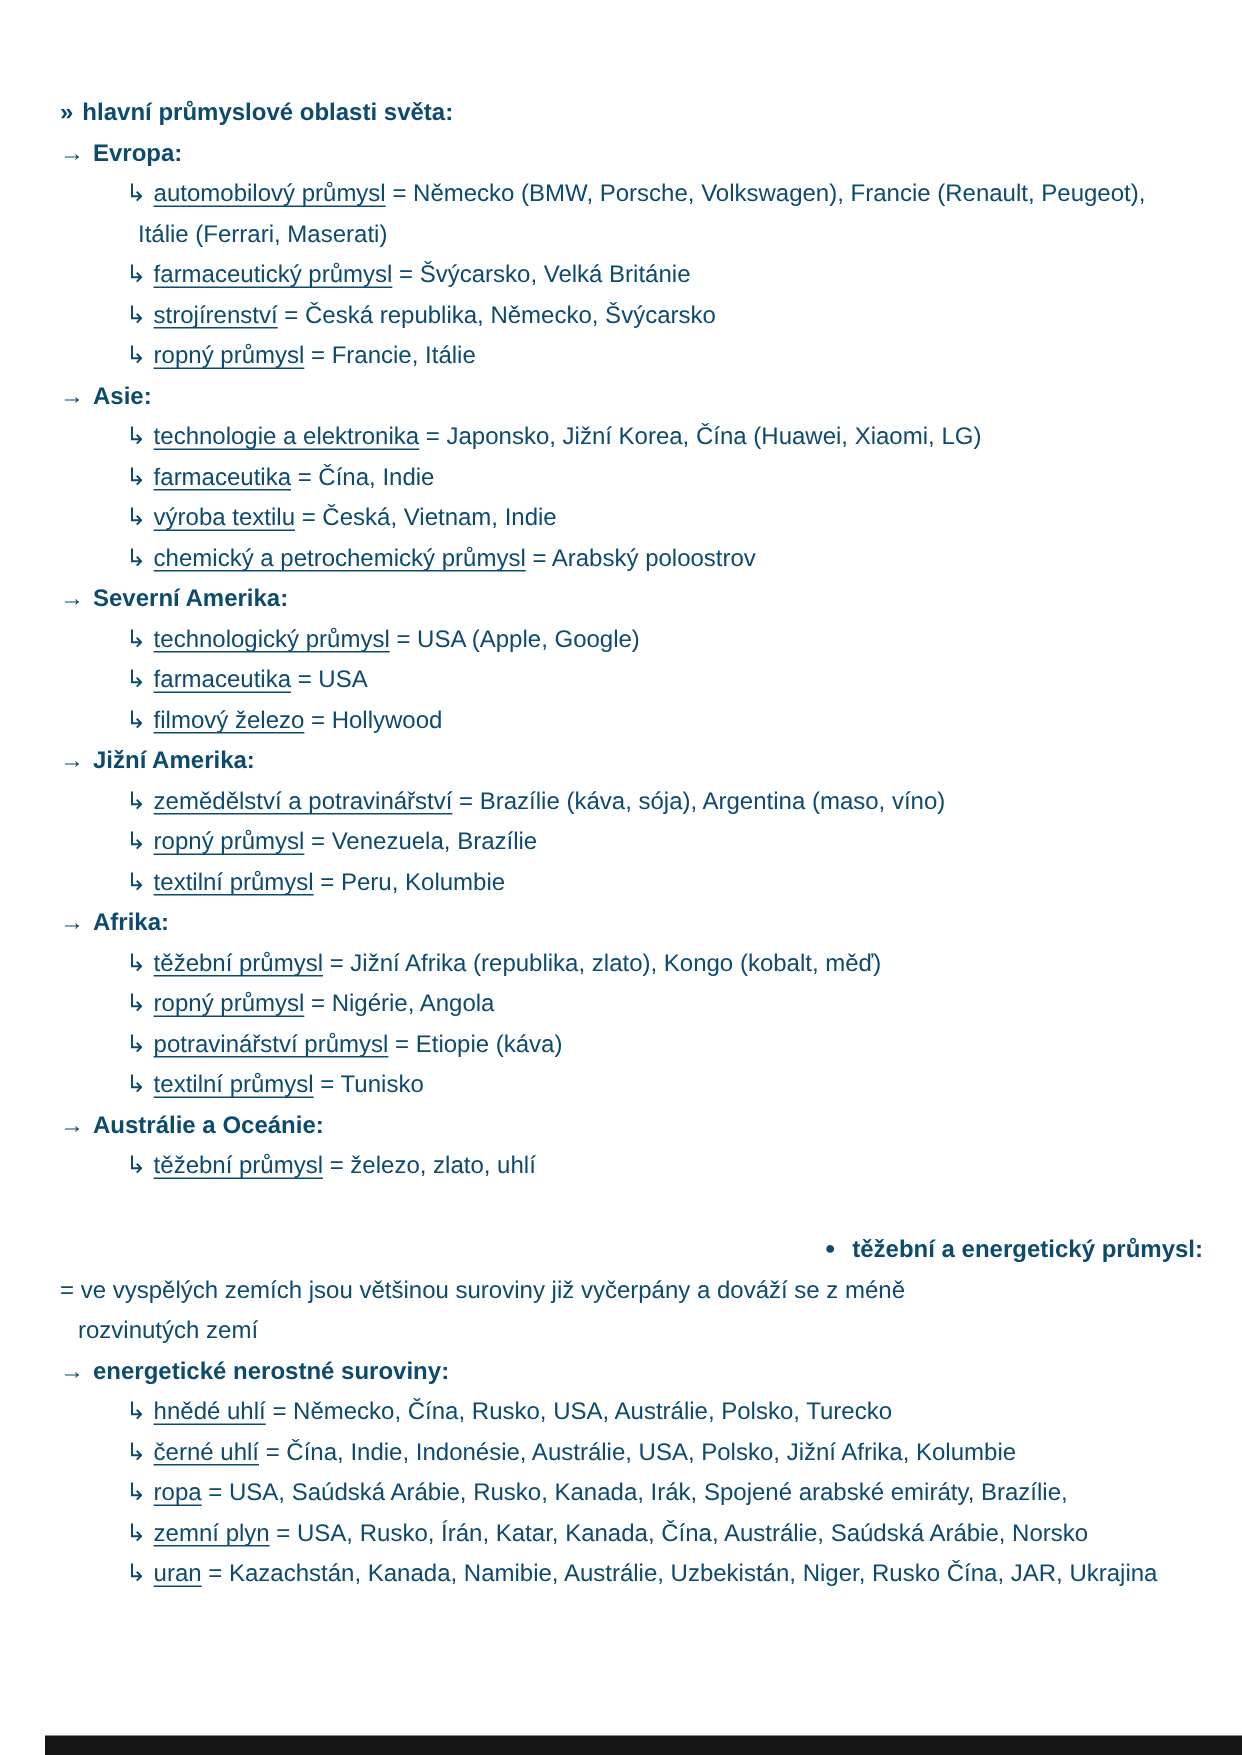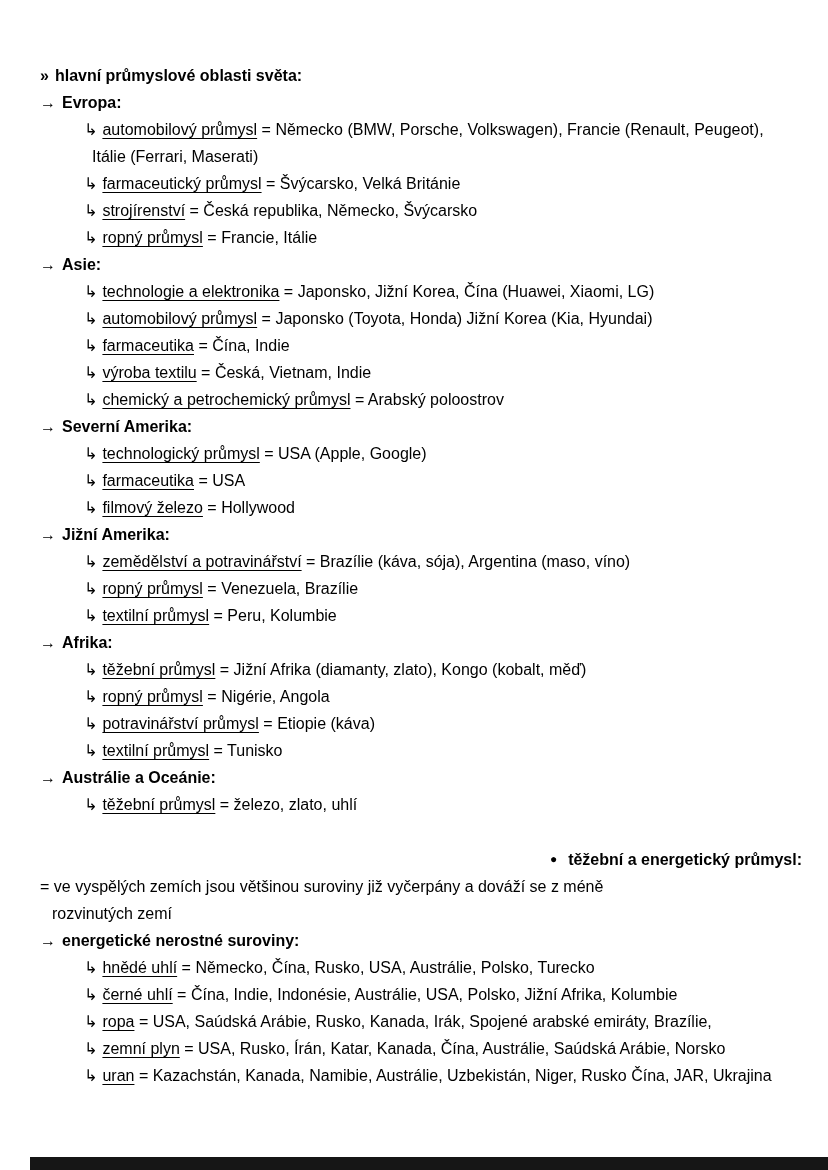--- a/index.html
+++ b/index.html
@@ -5,21 +5,21 @@
   * { box-sizing: border-box; }
   html, body { margin: 0; padding: 0; }
   body { background: #ffffff; }
   .page {
     position: relative;
     width: 828px;
     height: 1170px;
     background: #ffffff;
     overflow: hidden;
     font-family: "Liberation Sans", "DejaVu Sans", sans-serif;
-    color: #000000;
+    color: #0c4a6e;
   }
   .content {
     position: absolute;
     top: 62px;
     left: 40px;
     width: 762px;
     font-size: 16px;
     line-height: 27px;
   }
   .line { white-space: pre-wrap; }
@@ -52,34 +52,33 @@
   <div class="content" id="content">
       <div class="line"><span class="bold marker">»</span><span class="bold">hlavní průmyslové oblasti světa:</span></div>
       <div class="line"><span class="bold marker">→</span><span class="bold">Evropa:</span></div>
       <div class="line item"><span class="marker">↳</span><span class="term">automobilový průmysl</span><span> = </span><span>Německo (BMW, Porsche, Volkswagen), Francie (Renault, Peugeot),
 Itálie (Ferrari, Maserati)</span></div>
       <div class="line item"><span class="marker">↳</span><span class="term">farmaceutický průmysl</span><span> = </span><span>Švýcarsko, Velká Británie</span></div>
       <div class="line item"><span class="marker">↳</span><span class="term">strojírenství</span><span> = </span><span>Česká republika, Německo, Švýcarsko</span></div>
       <div class="line item"><span class="marker">↳</span><span class="term">ropný průmysl</span><span> = </span><span>Francie, Itálie</span></div>
       <div class="line"><span class="bold marker">→</span><span class="bold">Asie:</span></div>
       <div class="line item"><span class="marker">↳</span><span class="term">technologie a elektronika</span><span> = </span><span>Japonsko, Jižní Korea, Čína (Huawei, Xiaomi, LG)</span></div>
-      <div class="line item"><span class="marker">↳</span><span class="term">automobilový průmysl</span><span> = </span><span>Japonsko (Toyota, Honda) Jižní Korea (Kia, Hyundai)</span></div>
       <div class="line item"><span class="marker">↳</span><span class="term">farmaceutika</span><span> = </span><span>Čína, Indie</span></div>
       <div class="line item"><span class="marker">↳</span><span class="term">výroba textilu</span><span> = </span><span>Česká, Vietnam, Indie</span></div>
       <div class="line item"><span class="marker">↳</span><span class="term">chemický a petrochemický průmysl</span><span> = </span><span>Arabský poloostrov</span></div>
       <div class="line"><span class="bold marker">→</span><span class="bold">Severní Amerika:</span></div>
       <div class="line item"><span class="marker">↳</span><span class="term">technologický průmysl</span><span> = </span><span>USA (Apple, Google)</span></div>
       <div class="line item"><span class="marker">↳</span><span class="term">farmaceutika</span><span> = </span><span>USA</span></div>
       <div class="line item"><span class="marker">↳</span><span class="term">filmový železo</span><span> = </span><span>Hollywood</span></div>
       <div class="line"><span class="bold marker">→</span><span class="bold">Jižní Amerika:</span></div>
       <div class="line item"><span class="marker">↳</span><span class="term">zemědělství a potravinářství</span><span> = </span><span>Brazílie (káva, sója), Argentina (maso, víno)</span></div>
       <div class="line item"><span class="marker">↳</span><span class="term">ropný průmysl</span><span> = </span><span>Venezuela, Brazílie</span></div>
       <div class="line item"><span class="marker">↳</span><span class="term">textilní průmysl</span><span> = </span><span>Peru, Kolumbie</span></div>
       <div class="line"><span class="bold marker">→</span><span class="bold">Afrika:</span></div>
-      <div class="line item"><span class="marker">↳</span><span class="term">těžební průmysl</span><span> = </span><span>Jižní Afrika (diamanty, zlato), Kongo (kobalt, měď)</span></div>
+      <div class="line item"><span class="marker">↳</span><span class="term">těžební průmysl</span><span> = </span><span>Jižní Afrika (republika, zlato), Kongo (kobalt, měď)</span></div>
       <div class="line item"><span class="marker">↳</span><span class="term">ropný průmysl</span><span> = </span><span>Nigérie, Angola</span></div>
       <div class="line item"><span class="marker">↳</span><span class="term">potravinářství průmysl</span><span> = </span><span>Etiopie (káva)</span></div>
       <div class="line item"><span class="marker">↳</span><span class="term">textilní průmysl</span><span> = </span><span>Tunisko</span></div>
       <div class="line"><span class="bold marker">→</span><span class="bold">Austrálie a Oceánie:</span></div>
       <div class="line item"><span class="marker">↳</span><span class="term">těžební průmysl</span><span> = </span><span>železo, zlato, uhlí</span></div>
       <div class="mining">
         <div class="line bullet-heading"><span class="bullet">●</span><span class="bold">těžební a energetický průmysl:</span></div>
         <div class="line intro"><span>= ve vyspělých zemích jsou většinou suroviny již vyčerpány a dováží se z méně
 rozvinutých zemí</span></div>
         <div class="line"><span class="bold marker">→</span><span class="bold">energetické nerostné suroviny:</span></div>

